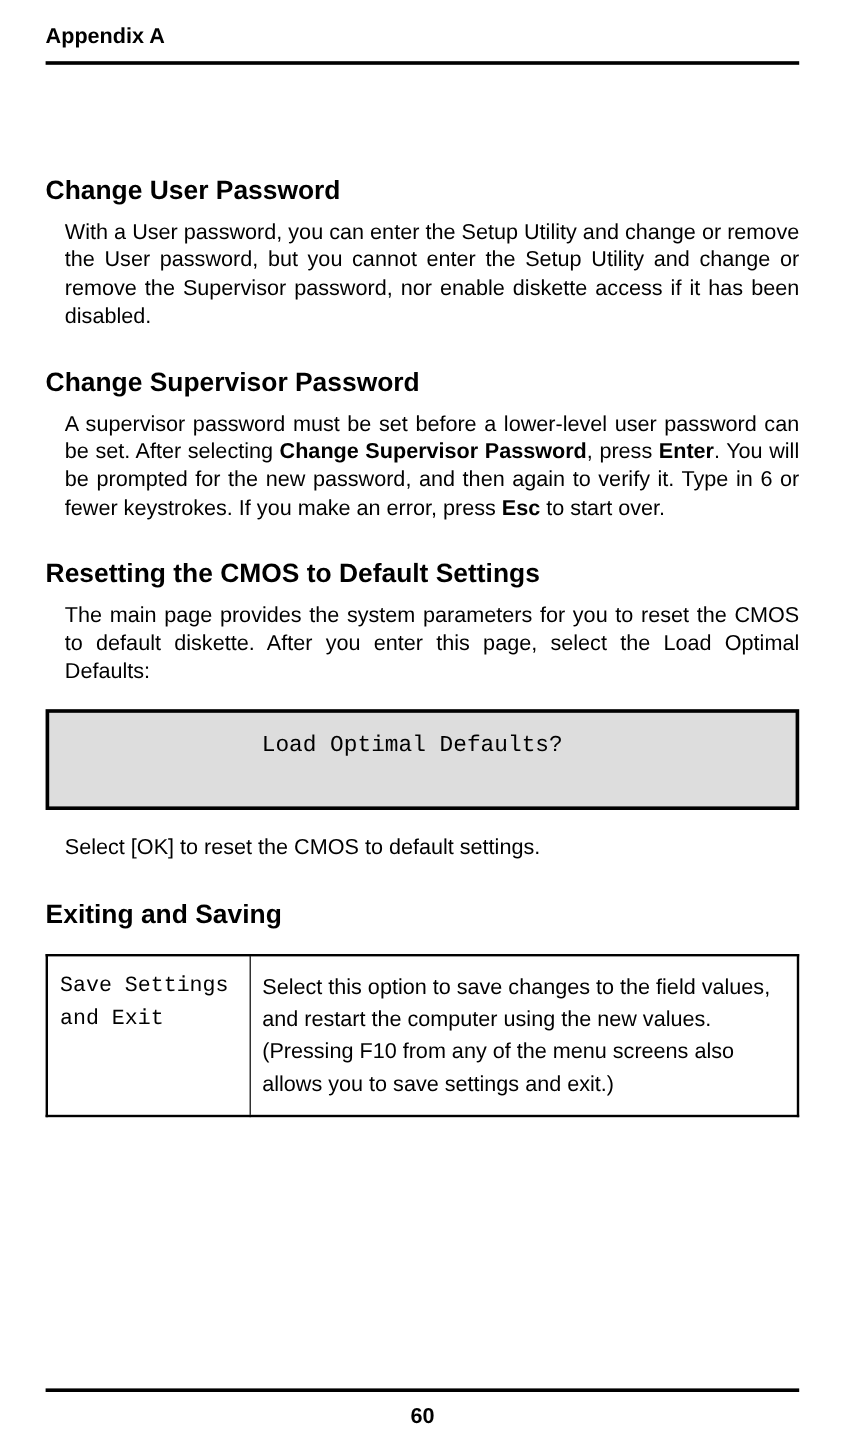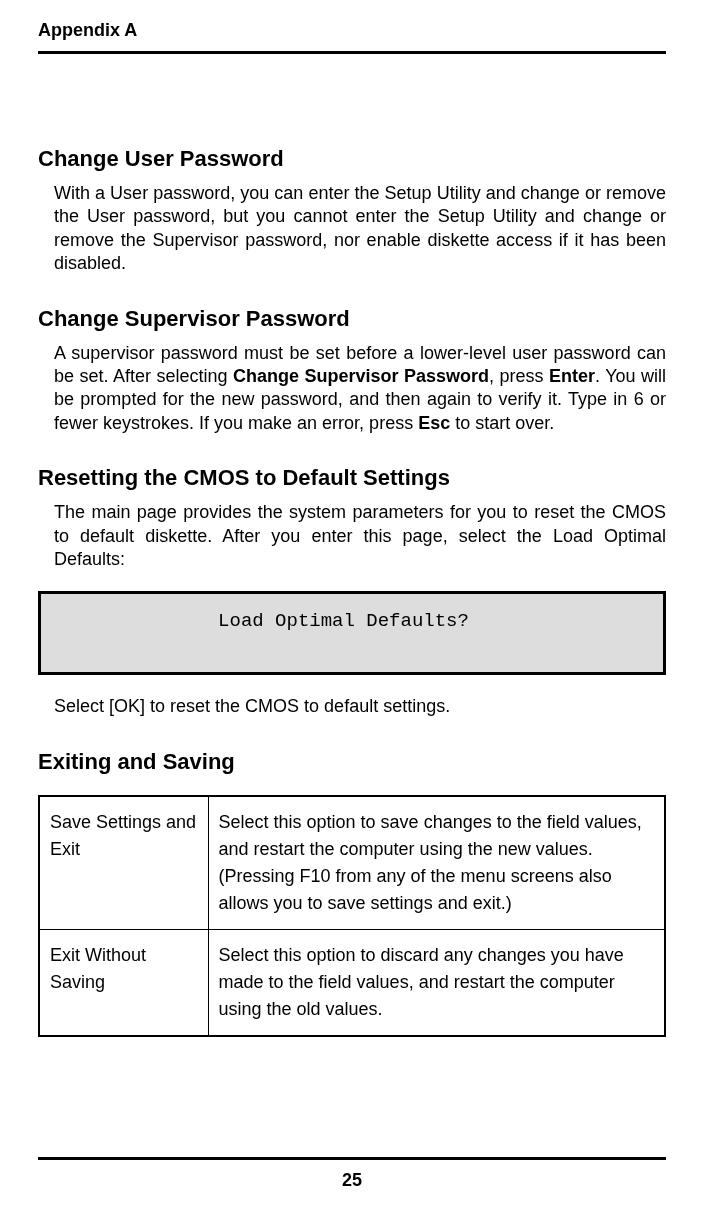--- a/index.html
+++ b/index.html
@@ -66,20 +66,21 @@
     }
     .table td {
       border: 1.5px solid #000;
       padding: 12px 10px;
       vertical-align: top;
       font-size: 18px;
       line-height: 1.5;
     }
     .table td.left-col {
       width: 27%;
+      font-family: Liberation Mono, monospace;
     }
     .footer {
       position: absolute;
       bottom: 22px;
       left: 38px;
       right: 38px;
       border-top: 3px solid #000;
       text-align: center;
       font-weight: bold;
       font-size: 18px;
@@ -109,22 +110,18 @@
 <div class="body-text">Select [OK] to reset the CMOS to default settings.</div>
 
 <div class="section-heading">Exiting and Saving</div>
 
 <table class="table">
   <tbody>
       <tr>
     <td class="left-col">Save Settings and Exit</td>
     <td>Select this option to save changes to the field values, and restart the computer using the new values. (Pressing F10 from any of the menu screens also allows you to save settings and exit.)</td>
   </tr>
-  <tr>
-    <td class="left-col">Exit Without Saving</td>
-    <td>Select this option to discard any changes you have made to the field values, and restart the computer using the old values.</td>
-  </tr>
 </tbody>
   </table>
 
 <div class="footer">
-  <span>25</span>
+  <span>60</span>
 </div>
 
 </body></html>

